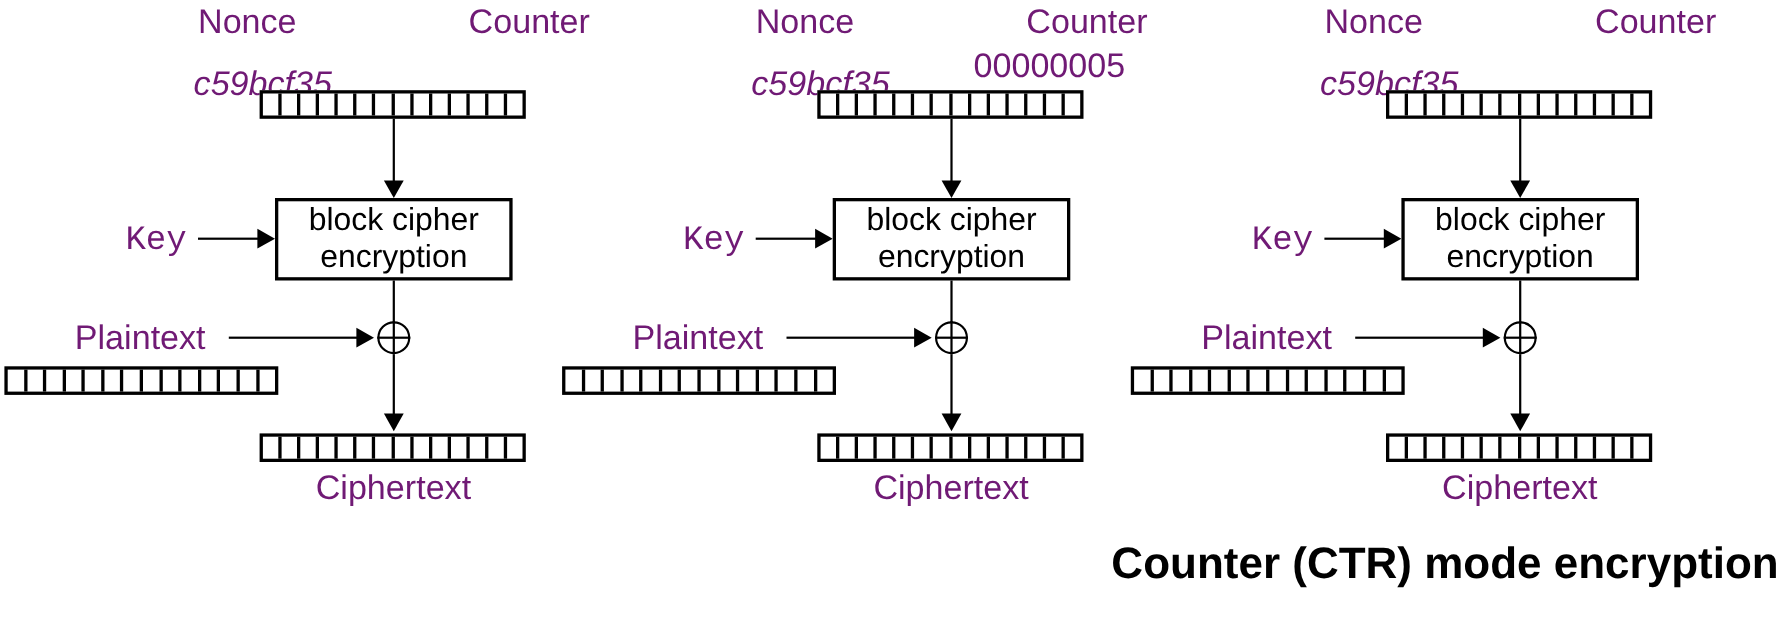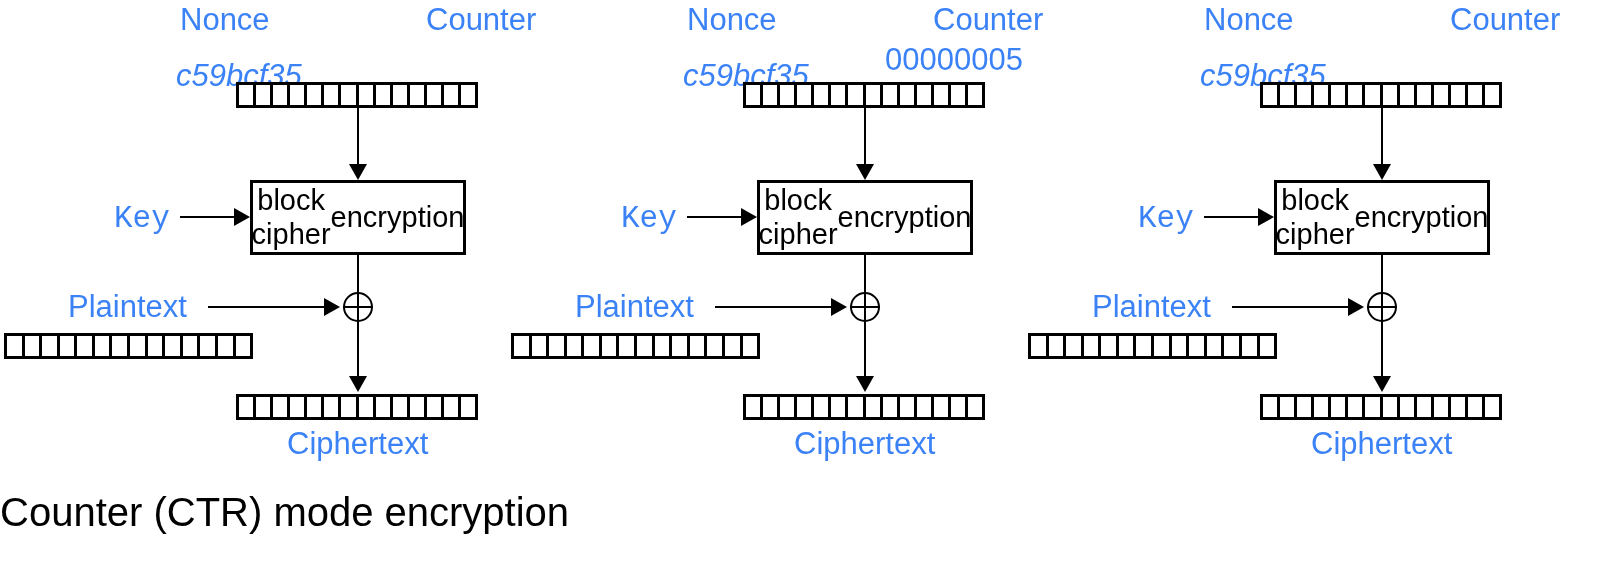--- a/index.html
+++ b/index.html
@@ -22,21 +22,21 @@
     position: absolute;
     top: 0;
     width: 507px;
     height: 470px;
   }
   .lbl {
     position: absolute;
     white-space: nowrap;
     font-size: 31px;
     line-height: 1;
-    color: #3b82f6;
+    color: #701a75;
   }
   .lbl-nonce      { left: 180px; top: 4px; }
   .lbl-counter    { left: 426px; top: 4px; text-align: center; }
   .lbl-noncev     { left: 176px; top: 60px; font-style: italic; }
   .lbl-counterv   { left: 378px; top: 44px; }
   .lbl-key        { left: 114px; top: 203px; font-family: Liberation Mono, monospace; }
   .lbl-plaintext  { left: 68px;  top: 291px; }
   .lbl-ciphertext { left: 287px; top: 428px; }
 
   
@@ -63,21 +63,21 @@
   .cipher-box {
     position: absolute;
     left: 250px;
     top: 180px;
     width: 216px;
     height: 75px;
     border: 3px solid #000;
     box-sizing: border-box;
     background: #fff;
     display: flex;
-    flex-direction: row;
+    flex-direction: column;
     align-items: center;
     justify-content: center;
     font-size: 29px;
     line-height: 1.15;
     text-align: center;
   }
 
   
   .vline {
     position: absolute;
@@ -151,24 +151,25 @@
     left: 14px; top: 0;
     width: 2px; height: 30px;
     background: #000;
   }
 
   .caption {
     position: absolute;
     left: 0;
     top: 492px;
     width: 1617px;
-    text-align: left;
+    text-align: right;
     font-size: 40px;
     line-height: 1;
     white-space: nowrap;
+    font-weight: bold;
   }
 </style>
 </head>
 <body>
 
 <div id="canvas">
 
   <div class="block" style="left:0px;">
     <div class="lbl lbl-nonce">Nonce</div>
     <div class="lbl lbl-counter">Counter</div>

